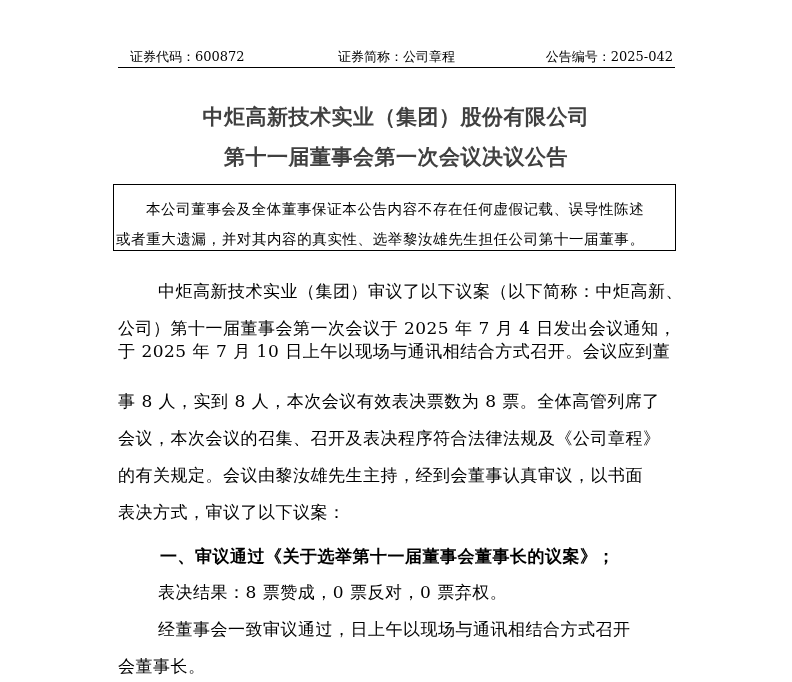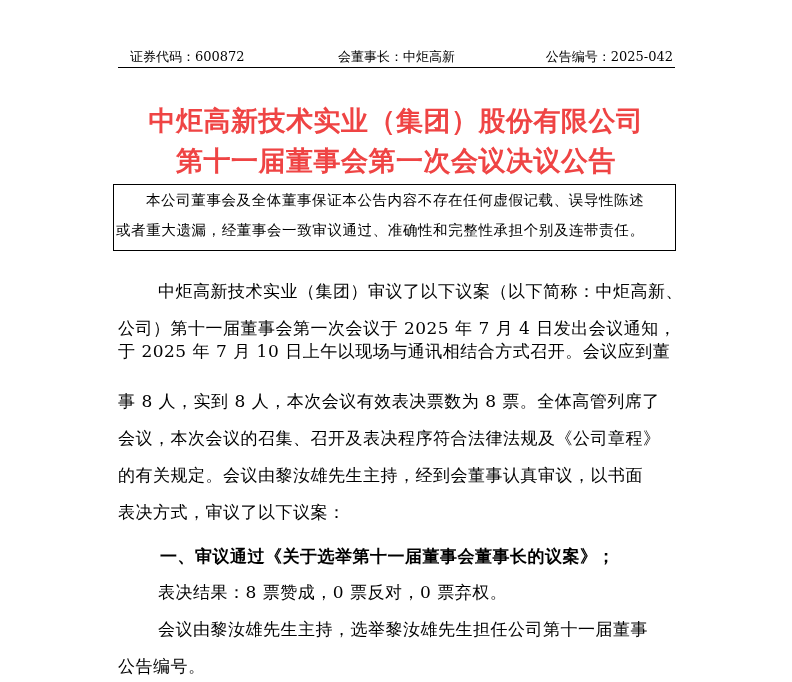--- a/index.html
+++ b/index.html
@@ -5,54 +5,54 @@
   html, body { margin:0; padding:0; background:#ffffff; }
   body { width:792px; height:682px; position:relative; overflow:hidden;
          font-family:"DejaVu Serif","Liberation Serif",serif; color:#000; }
   .header { position:absolute; left:118px; top:48px; width:557px; height:19px;
             border-bottom:1.5px solid #000; font-size:13px; }
   .header span { position:absolute; top:0; white-space:nowrap; }
   .h-code { left:12px; }
   .h-name { left:220px; }
   .h-no { right:2px; }
   .title { position:absolute; left:0; width:792px; text-align:center;
-           color:#ef4444; font-family:"DejaVu Sans","Liberation Sans",sans-serif;
-           font-weight:bold; font-size:27px; letter-spacing:0.5px; white-space:nowrap; }
+           color:#404040; font-family:"DejaVu Sans","Liberation Sans",sans-serif;
+           font-weight:bold; font-size:21px; letter-spacing:0.5px; white-space:nowrap; }
   .t1 { top:103px; }
   .t2 { top:143px; }
   .notice { position:absolute; left:113px; top:184px; width:563px; height:67px;
             border:1.5px solid #000; box-sizing:border-box; font-size:14.5px; }
-  .notice div { position:absolute; white-space:nowrap; }
+  .notice div { position:absolute; white-space:nowrap;margin-top:9px; }
   .n1 { left:32px; top:6px; letter-spacing:0.6px; }
   .n2 { left:2px; top:36px; letter-spacing:0.6px; }
   .line { position:absolute; left:118px; white-space:nowrap; font-size:17px; letter-spacing:0.5px; }
   .indent { left:158px; }
   .bold { font-weight:bold; font-family:"DejaVu Sans","Liberation Sans",sans-serif; font-size:17px; }
 </style>
 </head>
 <body>
 
 <div class="header">
   <span class="h-code">证券代码：600872</span>
-  <span class="h-name">会董事长：中炬高新</span>
+  <span class="h-name">证券简称：公司章程</span>
   <span class="h-no">公告编号：2025-042</span>
 </div>
 
 <div class="title t1">中炬高新技术实业（集团）股份有限公司</div>
 <div class="title t2">第十一届董事会第一次会议决议公告</div>
 
 <div class="notice">
   <div class="n1">本公司董事会及全体董事保证本公告内容不存在任何虚假记载、误导性陈述</div>
-  <div class="n2">或者重大遗漏，经董事会一致审议通过、准确性和完整性承担个别及连带责任。</div>
+  <div class="n2">或者重大遗漏，并对其内容的真实性、选举黎汝雄先生担任公司第十一届董事。</div>
 </div>
 
 <div class="line indent" style="top:280px">中炬高新技术实业（集团）审议了以下议案（以下简称：中炬高新、</div>
 <div class="line" style="top:317px">公司）第十一届董事会第一次会议于 2025 年 7 月 4 日发出会议通知，</div>
 <div class="line" style="top:340px">于 2025 年 7 月 10 日上午以现场与通讯相结合方式召开。会议应到董</div>
 <div class="line" style="top:390px">事 8 人，实到 8 人，本次会议有效表决票数为 8 票。全体高管列席了</div>
 <div class="line" style="top:427px">会议，本次会议的召集、召开及表决程序符合法律法规及《公司章程》</div>
 <div class="line" style="top:464px">的有关规定。会议由黎汝雄先生主持，经到会董事认真审议，以书面</div>
 <div class="line" style="top:501px">表决方式，审议了以下议案：</div>
 
 <div class="line bold" style="left:160px; top:545px">一、审议通过《关于选举第十一届董事会董事长的议案》；</div>
 <div class="line indent" style="top:581px">表决结果：8 票赞成，0 票反对，0 票弃权。</div>
-<div class="line indent" style="top:618px">会议由黎汝雄先生主持，选举黎汝雄先生担任公司第十一届董事</div>
-<div class="line" style="top:655px">公告编号。</div>
+<div class="line indent" style="top:618px">经董事会一致审议通过，日上午以现场与通讯相结合方式召开</div>
+<div class="line" style="top:655px">会董事长。</div>
 
 </body></html>

